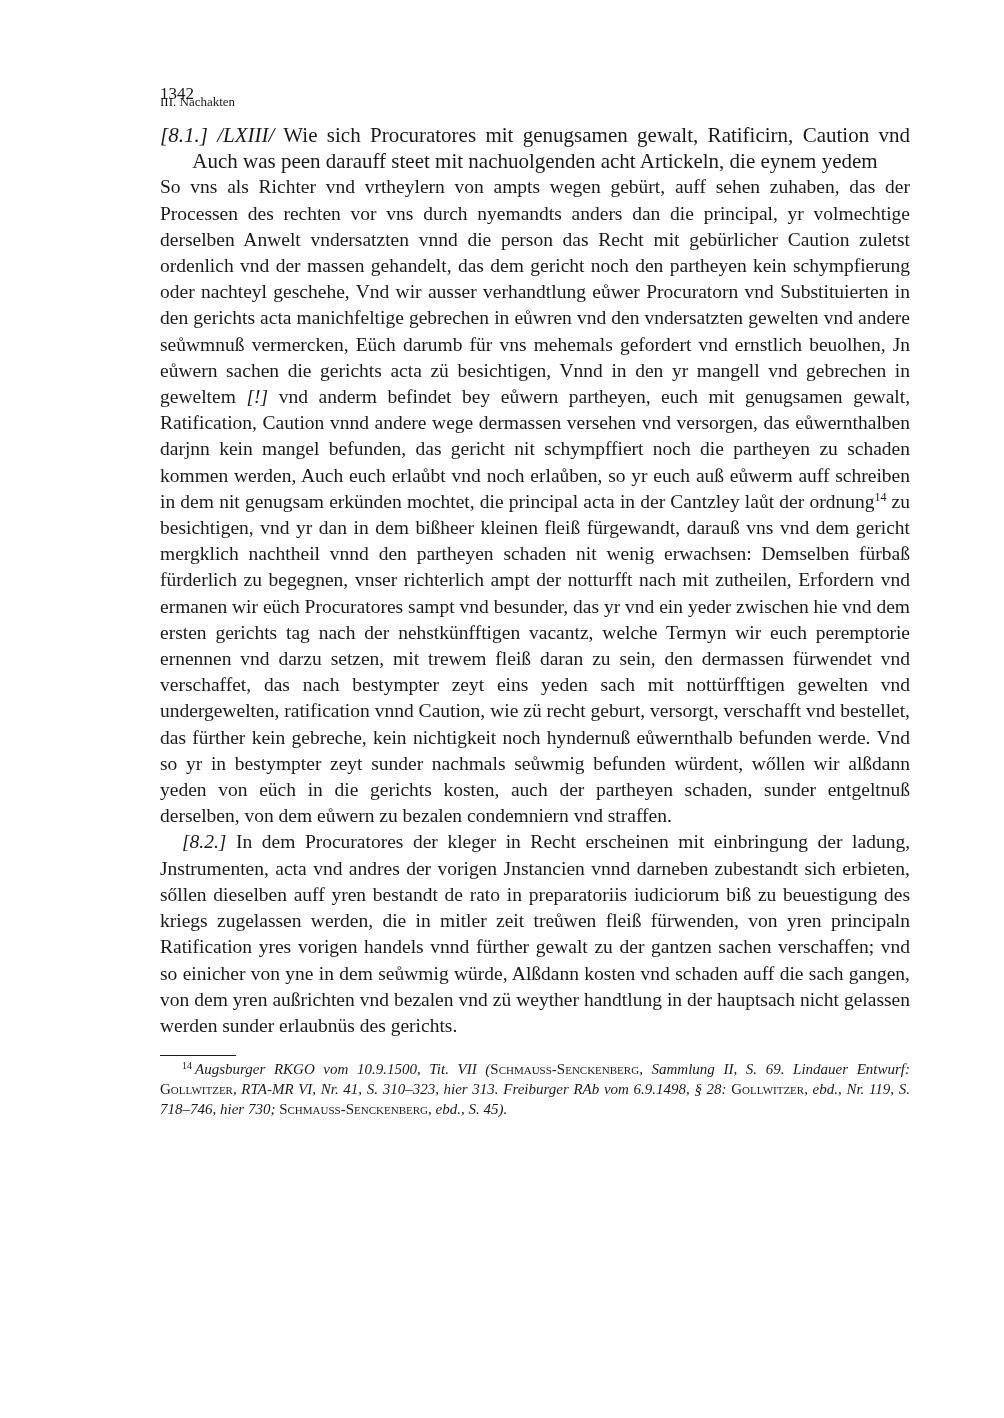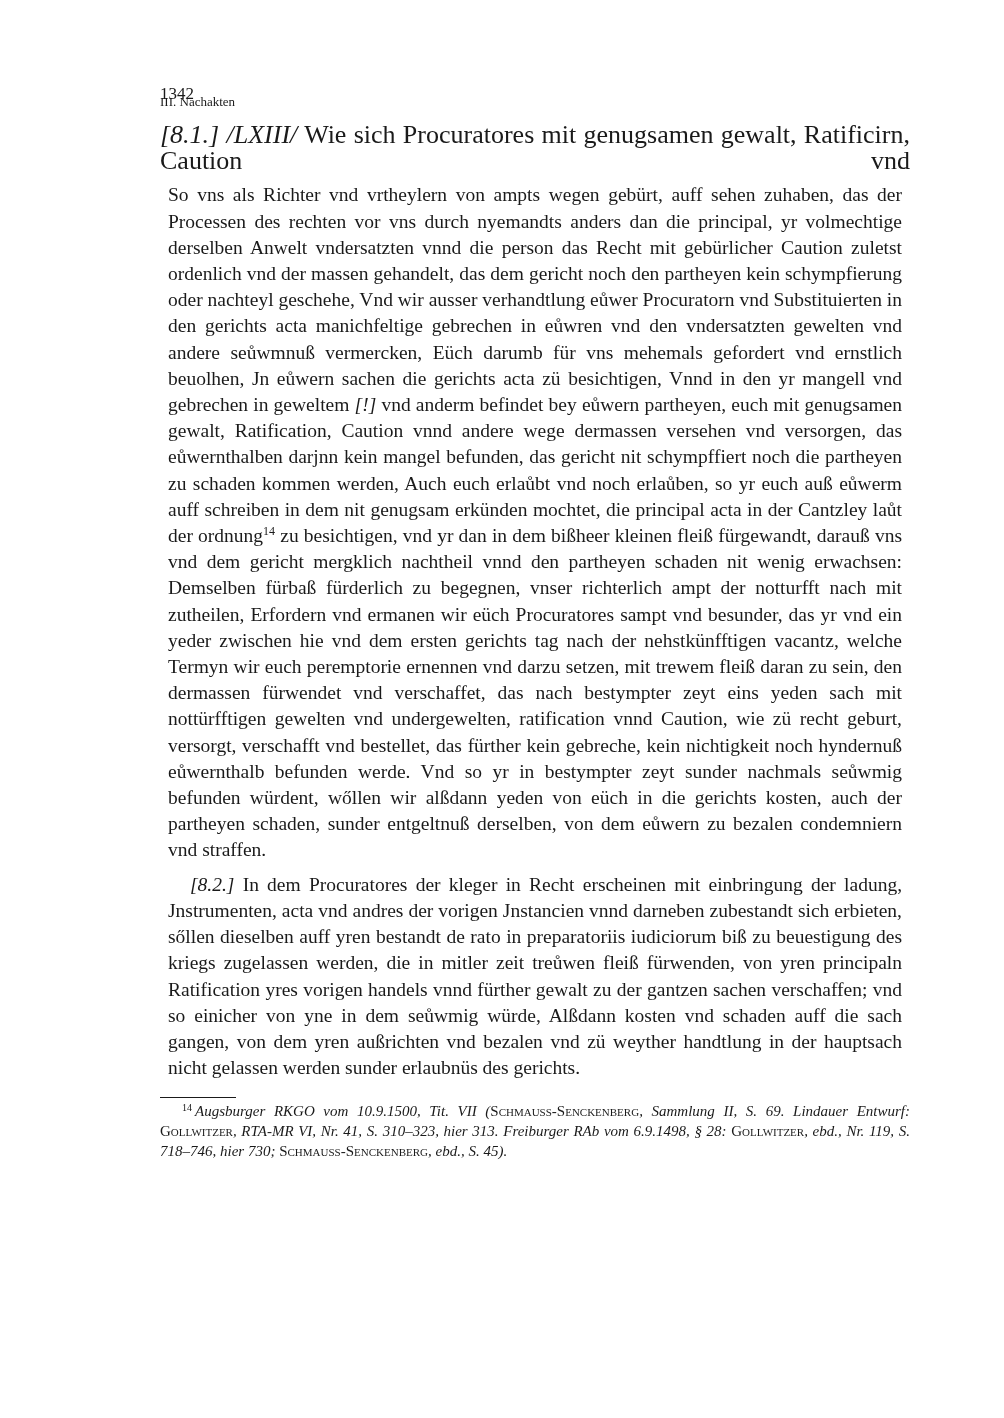--- a/index.html
+++ b/index.html
@@ -2,43 +2,44 @@
 <html><head>
 <meta charset="utf-8">
 <style>
   html, body { margin: 0; padding: 0; background: #ffffff; }
   body { width: 1004px; height: 1418px; position: relative; overflow: hidden;
          font-family: "Liberation Serif", "DejaVu Serif", serif; color: #1a1a1a; }
   .page { position: absolute; left: 160px; top: 80px; width: 750px; }
   .running-head { position: relative; height: 28px; font-size: 19px; line-height: 28px; }
   .page-number { position: absolute; left: 0; top: 0; font-size: 17px; }
   .running-title { position: absolute; left: 0; right: 0; text-align: left; top: 8px; font-size: 13px; }
-  .heading { margin-top: 14px; text-align: center; font-size: 26px; line-height: 26.2px; }
+  .heading { margin-top: 14px; text-align: center; font-size: 21px; line-height: 26.2px; }
   .heading .first { text-align: justify; text-align-last: justify; display: block; }
   .it { font-style: italic; }
-  .para { font-size: 19.5px; line-height: 26.2px; text-align: justify; margin: 8px; hyphens: manual; }
+  .para { font-size: 19.5px; line-height: 26.2px; text-align: justify; margin: 0; hyphens: manual; }
   .para.indent { text-indent: 22px; }
   sup.fnref { font-size: 12px; line-height: 0; vertical-align: 7px; }
   .fn-rule { width: 76px; border-top: 1px solid #1a1a1a; margin-top: 16px; }
   .footnote { font-size: 15px; line-height: 20px; text-align: justify; text-indent: 22px; }
   .footnote .fn-num { font-size: 10px; vertical-align: 5px; margin-right: 3px; }
   .sc { font-variant: small-caps; }
 </style>
 </head>
 <body>
 
 <div class="page">
 
   <div class="running-head">
     <span class="page-number">1342</span>
     <span class="running-title">III. Nachakten</span>
   </div>
 
   <div class="heading">
     <span class="first"><span class="it">[8.1.]</span> <span class="it">/LXIII/</span> <span>Wie sich Procuratores mit genugsamen gewalt, Ratificirn, Caution vnd</span></span>
+    <div>Auch was peen darauff steet mit nachuolgenden acht Artickeln, die eynem yedem</div>
   </div>
 
   <p class="para"><span>So vns als Richter vnd vrtheylern von ampts wegen gebürt, auff sehen zuhaben, das der Processen des rechten vor vns durch nyemandts anders dan die principal, yr volmechtige derselben Anwelt vndersatzten vnnd die person das Recht mit gebürlicher Caution zuletst ordenlich vnd der massen gehandelt, das dem gericht noch den partheyen kein schympfierung oder nachteyl geschehe, Vnd wir ausser verhandtlung eůwer Procuratorn vnd Substituierten in den gerichts acta manichfeltige gebrechen in eůwren vnd den vndersatzten gewelten vnd andere seůwmnuß vermercken, Eüch darumb für vns mehemals gefordert vnd ernstlich beuolhen, Jn eůwern sachen die gerichts acta zü besichtigen, Vnnd in den yr mangell vnd gebrechen in geweltem</span> <span class="it">[!]</span> <span>vnd anderm befindet bey eůwern partheyen, euch mit genugsamen gewalt, Ratification, Caution vnnd andere wege dermassen versehen vnd versorgen, das eůwernthalben darjnn kein mangel befunden, das gericht nit schympffiert noch die partheyen zu schaden kommen werden, Auch euch erlaůbt vnd noch erlaůben, so yr euch auß eůwerm auff schreiben in dem nit genugsam erkünden mochtet, die principal acta in der Cantzley laůt der ordnung</span><sup class="fnref">14</sup> <span>zu besichtigen, vnd yr dan in dem bißheer kleinen fleiß fürgewandt, darauß vns vnd dem gericht mergklich nachtheil vnnd den partheyen schaden nit wenig erwachsen: Demselben fürbaß fürderlich zu begegnen, vnser richterlich ampt der notturfft nach mit zutheilen, Erfordern vnd ermanen wir eüch Procuratores sampt vnd besunder, das yr vnd ein yeder zwischen hie vnd dem ersten gerichts tag nach der nehstkünfftigen vacantz, welche Termyn wir euch peremptorie ernennen vnd darzu setzen, mit trewem fleiß daran zu sein, den dermassen fürwendet vnd verschaffet, das nach bestympter zeyt eins yeden sach mit nottürfftigen gewelten vnd undergewelten, ratification vnnd Caution, wie zü recht geburt, versorgt, verschafft vnd bestellet, das fürther kein gebreche, kein nichtigkeit noch hyndernuß eůwernthalb befunden werde. Vnd so yr in bestympter zeyt sunder nachmals seůwmig befunden würdent, wőllen wir alßdann yeden von eüch in die gerichts kosten, auch der partheyen schaden, sunder entgeltnuß derselben, von dem eůwern zu bezalen condemniern vnd straffen.</span></p>
 
   <p class="para indent"><span class="it">[8.2.]</span> <span>In dem Procuratores der kleger in Recht erscheinen mit einbringung der la­dung, Jnstrumenten, acta vnd andres der vorigen Jnstancien vnnd darneben zubestandt sich erbieten, sőllen dieselben auff yren bestandt de rato in preparatoriis iudiciorum biß zu beuestigung des kriegs zugelassen werden, die in mitler zeit treůwen fleiß fürwen­den, von yren principaln Ratification yres vorigen handels vnnd fürther gewalt zu der gantzen sachen verschaffen; vnd so einicher von yne in dem seůwmig würde, Alßdann kosten vnd schaden auff die sach gangen, von dem yren außrichten vnd bezalen vnd zü weyther handtlung in der hauptsach nicht gelassen werden sunder erlaubnüs des gerichts.</span></p>
 
   <div class="fn-rule"></div>
 
   <div class="footnote"><span class="fn-num">14</span><span class="it">Augsburger RKGO vom 10.9.1500, Tit. VII (</span><span class="sc">Schmauss-Senckenberg</span><span class="it">, Sammlung II, S. 69. Lindauer Entwurf: </span><span class="sc">Gollwitzer</span><span class="it">, RTA-MR VI, Nr. 41, S. 310–323, hier 313. Freiburger RAb vom 6.9.1498, § 28: </span><span class="sc">Gollwitzer</span><span class="it">, ebd., Nr. 119, S. 718–746, hier 730; </span><span class="sc">Schmauss-Senckenberg</span><span class="it">, ebd., S. 45).</span></div>
 

